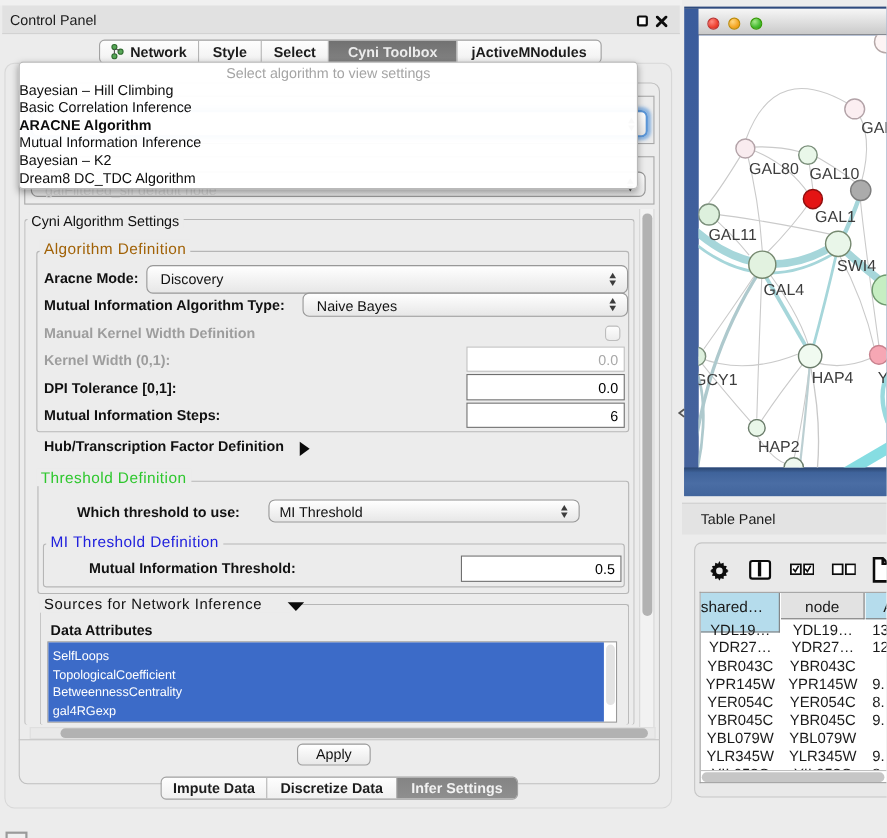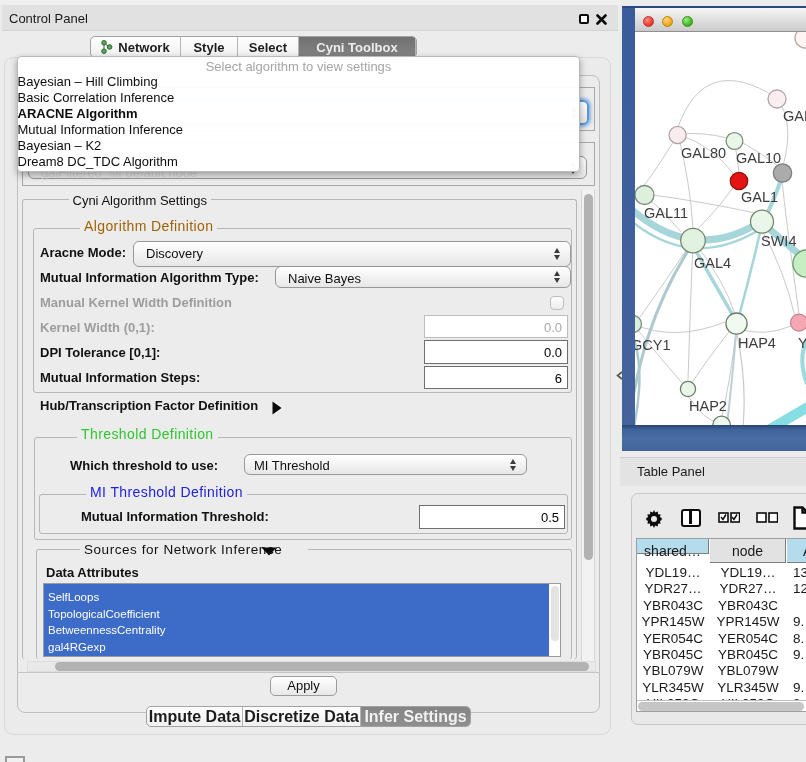--- a/index.html
+++ b/index.html
@@ -2,21 +2,21 @@
 <html><head>
 <meta charset="utf-8">
 <style>
 * { margin:0; padding:0; box-sizing:border-box; }
 html,body { width:806px; height:762px; background:#ececec; font-family:"Liberation Sans",sans-serif; position:relative; overflow:hidden; }
 .abs { position:absolute; }
 .b { font-weight:bold; }
 .lbl { position:absolute; font-size:13px; font-weight:bold; color:#111; white-space:nowrap; }
 .dlbl { position:absolute; font-size:13px; font-weight:bold; color:#9d9d9d; white-space:nowrap; }
 .grp { position:absolute; border:1px solid #b6b6b6; border-radius:3px; }
-.gt { position:absolute; font-size:13px; background:#ececec; padding:0 4px; white-space:nowrap;margin-left:44px; }
+.gt { position:absolute; font-size:13px; background:#ececec; padding:0 4px; white-space:nowrap; }
 .combo { position:absolute; background:linear-gradient(#ffffff,#f4f4f4 45%,#e7e7e7); border:1px solid #989898; border-radius:6px; font-size:13px; color:#111; }
 .combo .t { position:absolute; left:12px; top:4px; }
 .arr { position:absolute; right:9px; top:50%; width:7px; height:12px; margin-top:-6px; }
 .arr:before { content:""; position:absolute; top:0; left:0; border-left:3.5px solid transparent; border-right:3.5px solid transparent; border-bottom:5px solid #3c3c3c; }
 .arr:after { content:""; position:absolute; bottom:0; left:0; border-left:3.5px solid transparent; border-right:3.5px solid transparent; border-top:5px solid #3c3c3c; }
 .fld { position:absolute; background:#fff; font-size:13px; text-align:right; padding:4px 5px 0 0; }
 </style>
 </head>
 <body>
 
@@ -38,20 +38,21 @@
     <svg width="12" height="14" viewBox="0 0 12 14" style="margin-right:5px">
         <circle cx="3" cy="2.8" r="2.3" fill="#57a757" stroke="#2e6b2e"></circle>
         <circle cx="8.6" cy="7" r="2.3" fill="#57a757" stroke="#2e6b2e"></circle>
         <circle cx="3" cy="11.2" r="2.3" fill="#57a757" stroke="#2e6b2e"></circle>
         <path d="M3 4.5 V9 M4.5 4.5 L7.5 6" stroke="#555" stroke-width="1"></path>
       </svg>
     Network</div>
   <div style="width:57px;display:flex;align-items:center;justify-content:center;border-right:1px solid #b5b5b5;">Style</div>
   <div style="width:61px;display:flex;align-items:center;justify-content:center;border-right:1px solid #b5b5b5;">Select</div>
   <div style="width:117px;display:flex;align-items:center;justify-content:center;border-right:1px solid #b5b5b5;background:linear-gradient(#717171,#838383);color:#ececec;">Cyni Toolbox</div>
+  <div style="width:130px;display:flex;align-items:center;justify-content:center;">jActiveMNodules</div>
 </div>
 
 <div class="abs" style="left:22px;top:87px;width:573px;height:44px;border:1px solid #a8a8a8;"></div>
 <div class="combo" style="left:28px;top:100px;width:561px;height:25px;border:2px solid #5a95d6;box-shadow:0 0 3px 2px rgba(105,160,220,0.75);">
     <span class="arr"></span>
   </div>
 <div class="abs" style="left:22px;top:142px;width:573px;height:44px;border:1px solid #a8a8a8;background:#ececec;"></div>
 <div class="combo" style="left:28px;top:156px;width:559px;height:23px;">
     <span class="t" style="top:8px;color:#d6d6d6;">galFiltered_sif default node</span>
     <span class="arr"></span>
@@ -115,21 +116,21 @@
 
 <div class="lbl" style="left:46px;top:565px;">Data Attributes</div>
 
 <div class="abs" style="left:43px;top:583px;width:518px;height:74px;background:#fff;border:1px solid #9a9a9a;"></div>
 <div class="abs" style="left:44px;top:584px;width:505px;height:72px;background:#3c6bc8;"></div>
 <div class="abs" style="left:48px;top:589px;font-size:11.5px;color:#fff;line-height:16.5px;">SelfLoops<br>TopologicalCoefficient<br>BetweennessCentrality<br>gal4RGexp</div>
 <div class="abs" style="left:550.5px;top:586px;width:8px;height:55px;background:#e3e3e3;border-radius:4px;"></div>
 
 <div class="abs" style="left:270px;top:676px;width:67px;height:20px;background:linear-gradient(#ffffff,#e8e8e8);border:1px solid #9c9c9c;border-radius:5px;font-size:13px;color:#111;text-align:center;line-height:18px;">Apply</div>
 
-<div class="abs" style="left:146px;top:706px;height:21px;display:flex;border:1px solid #a2a2a2;border-radius:5px;overflow:hidden;background:linear-gradient(#fefefe,#f0f0f0);font-size:16px;font-weight:bold;color:#1c1c1c;">
+<div class="abs" style="left:146px;top:706px;height:21px;display:flex;border:1px solid #a2a2a2;border-radius:5px;overflow:hidden;background:linear-gradient(#fefefe,#f0f0f0);font-size:13px;font-weight:bold;color:#1c1c1c;">
   <div style="width:96px;display:flex;align-items:center;justify-content:center;border-right:1px solid #b5b5b5;">Impute Data</div>
   <div style="width:118px;display:flex;align-items:center;justify-content:center;border-right:1px solid #b5b5b5;">Discretize Data</div>
   <div style="width:109px;display:flex;align-items:center;justify-content:center;background:linear-gradient(#848484,#8f8f8f);color:#f2f2f2;">Infer Settings</div>
 </div>
 
 <div class="abs" style="left:5px;top:756px;width:20px;height:16px;border:2px solid #9a9a9a;background:#f0f0f0;"></div>
 
 <div class="abs" style="left:17px;top:56px;width:563px;height:116px;background:rgba(255,255,255,0.97);border:1px solid #b9b9b9;border-radius:4px;box-shadow:0 3px 7px rgba(0,0,0,0.35);"></div>
 <div class="abs" style="left:17px;top:59px;width:563px;text-align:center;font-size:13px;color:#a5a5a5;">Select algorithm to view settings</div>
 <div class="abs" style="left:17.5px;top:73.5px;font-size:13px;color:#0d0d0d;line-height:16.1px;">Bayesian – Hill Climbing<br>Basic Correlation Inference<br><span class="b">ARACNE Algorithm</span><br>Mutual Information Inference<br>Bayesian – K2<br>Dream8 DC_TDC Algorithm</div>
@@ -238,21 +239,21 @@
 <svg class="abs" style="left:756px;top:512px" width="22" height="11" viewBox="0 0 22 11">
     <rect x="1" y="1" width="9" height="9" fill="#fff" stroke="#0c0c0c" stroke-width="1.6"></rect>
     <rect x="13" y="1" width="8.6" height="9" fill="#fff" stroke="#0c0c0c" stroke-width="1.6"></rect>
   </svg>
 <svg class="abs" style="left:793px;top:506px" width="16" height="24" viewBox="0 0 16 24">
     <path d="M1.5 1.5 h8 l5 5 v16 h-13 Z" fill="#fff" stroke="#0c0c0c" stroke-width="2.4"></path>
     <path d="M9.5 1.5 v5 h5" fill="none" stroke="#0c0c0c" stroke-width="2.4"></path>
   </svg>
 
 <div class="abs" style="left:636px;top:538px;width:170px;height:174px;background:#fff;border:1px solid #9e9e9e;border-right:none;overflow:hidden;">
-  <div style="position:absolute;left:0;top:0;height:15px;width:72px;background:#b5dcec;border-right:1px solid #7e7e7e;border-bottom:1px solid #7e7e7e;font-size:14px;text-align:center;line-height:24px;color:#1a1a1a;">shared…</div>
+  <div style="position:absolute;left:0;top:0;height:36px;width:72px;background:#b5dcec;border-right:1px solid #7e7e7e;border-bottom:1px solid #7e7e7e;font-size:14px;text-align:left;line-height:24px;color:#1a1a1a;">shared…</div>
   <div style="position:absolute;left:73px;top:0;height:24px;width:76px;background:#e2e2e2;border-right:1px solid #7e7e7e;border-bottom:1px solid #7e7e7e;font-size:14px;text-align:center;line-height:24px;color:#1a1a1a;">node</div>
   <div style="position:absolute;left:150px;top:0;height:24px;width:22px;background:#b5dcec;border-bottom:1px solid #7e7e7e;font-size:14px;line-height:24px;padding-left:16px;color:#1a1a1a;overflow:hidden;">A</div>
   <div style="position:absolute;left:0px;top:26px;width:72px;font-size:13.5px;line-height:16.4px;color:#1a1a1a;text-align:center;">YDL19…<br>YDR27…<br>YBR043C<br>YPR145W<br>YER054C<br>YBR045C<br>YBL079W<br>YLR345W<br>YIL053C</div>
   <div style="position:absolute;left:73px;top:26px;width:76px;font-size:13.5px;line-height:16.4px;color:#1a1a1a;text-align:center;">YDL19…<br>YDR27…<br>YBR043C<br>YPR145W<br>YER054C<br>YBR045C<br>YBL079W<br>YLR345W<br>YIL053C</div>
   <div style="position:absolute;left:156px;top:26px;width:20px;font-size:13.5px;line-height:16.4px;color:#1a1a1a;">13<br>12<br>&nbsp;<br>9.<br>8.<br>9.<br>&nbsp;<br>9.<br>8.</div>
   <div style="position:absolute;left:0;top:161px;width:170px;height:13px;background:#fff;border-top:1px solid #c0c0c0;"></div>
   <div style="position:absolute;left:1px;top:163px;width:166px;height:9px;background:#c6c6c6;border-radius:5px;"></div>
 </div>
 
 </body></html>

